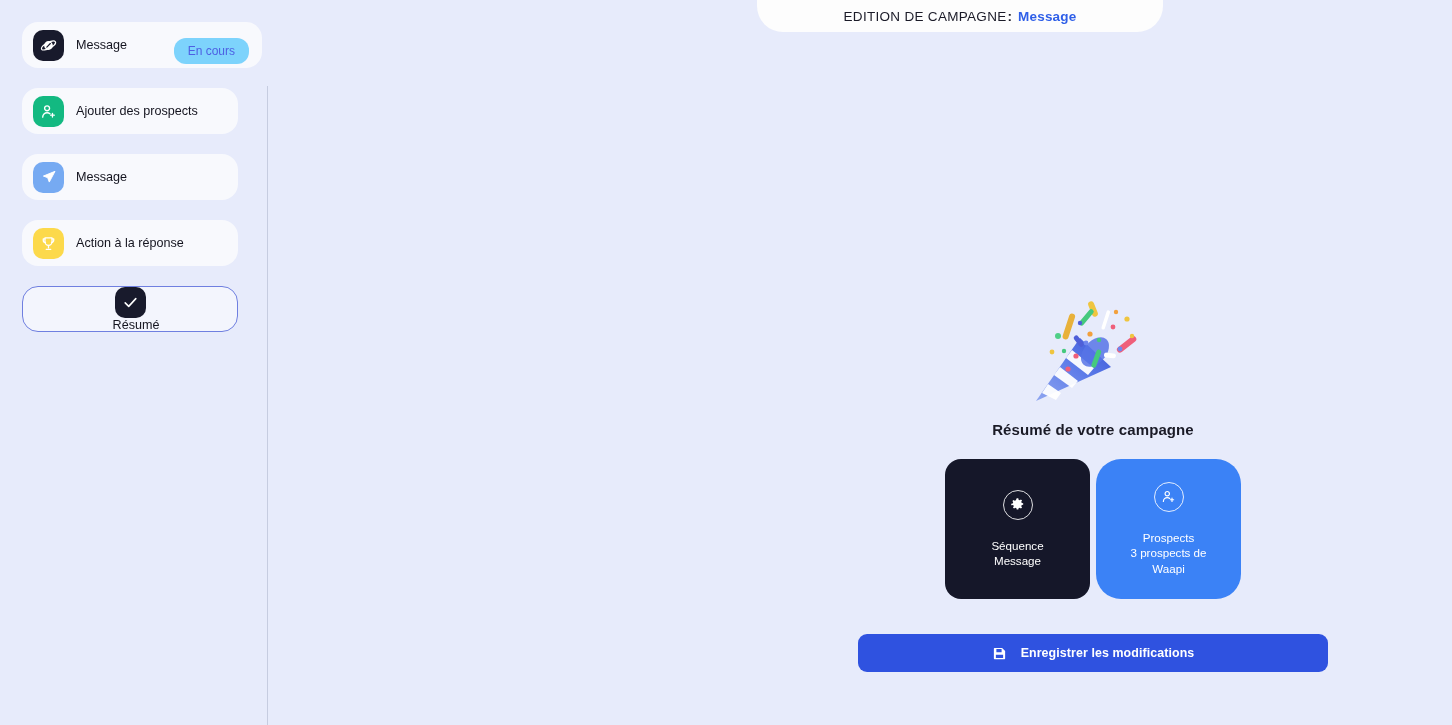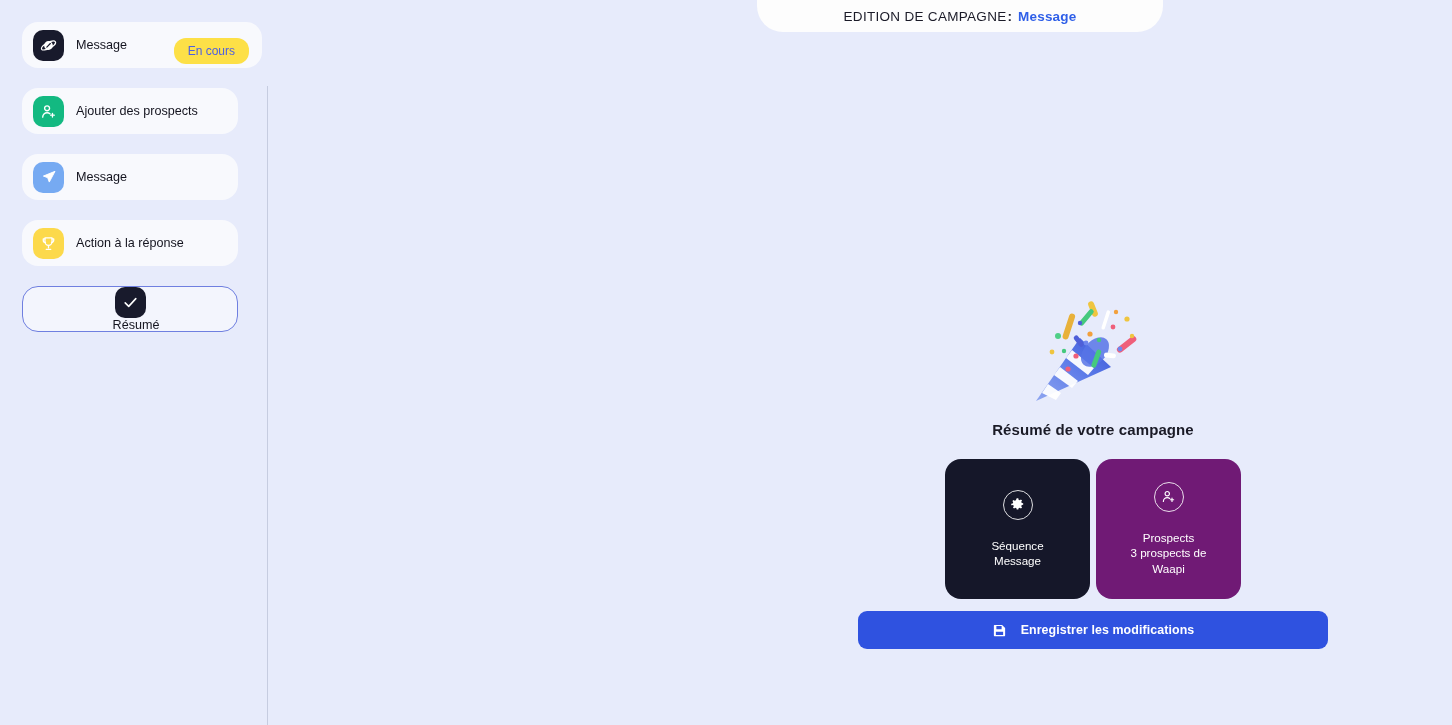--- a/index.html
+++ b/index.html
@@ -109,21 +109,21 @@
 
   .step-label {
     font-size: 12.6px;
     color: #14141f;
     margin-left: 12px;
     white-space: nowrap;
     flex: 1;
   }
 
   .status-badge {
-    background: #fde047;
+    background: #7dd3fc;
     color: #4d5fe3;
     font-size: 12px;
     border-radius: 12px;
     padding: 6px 14px;
     white-space: nowrap;
     margin-right: 2px;
     margin-top: 12px;
   }
 
   
@@ -168,21 +168,21 @@
     width: 145px;
     height: 140px;
     border-radius: 16px;
     display: flex;
     flex-direction: column;
     align-items: center;
     justify-content: center;
     padding: 0 10px;
   }
   .card-dark  { background: #151729; }
-  .card-green { background: #701a75; }
+  .card-green { background: #3b82f6; border-radius: 25px; }
   .card-blue  { background: #76aaf2; }
 
   .card-icon-circle {
     width: 30px;
     height: 30px;
     border-radius: 50%;
     border: 1.4px solid rgba(255,255,255,0.85);
     display: flex;
     align-items: center;
     justify-content: center;
@@ -190,21 +190,21 @@
   }
 
   .card-text {
     color: #ffffff;
     font-size: 11.6px;
     text-align: center;
     line-height: 15.5px;
   }
 
   .save-button {
-    margin-top: 12px;
+    margin-top: 35px;
     width: 470px;
     height: 38px;
     background: #2f52e0;
     border: none;
     border-radius: 9px;
     color: #ffffff;
     font-family: "Liberation Sans", sans-serif;
     font-size: 12.4px;
     font-weight: bold;
     display: flex;

